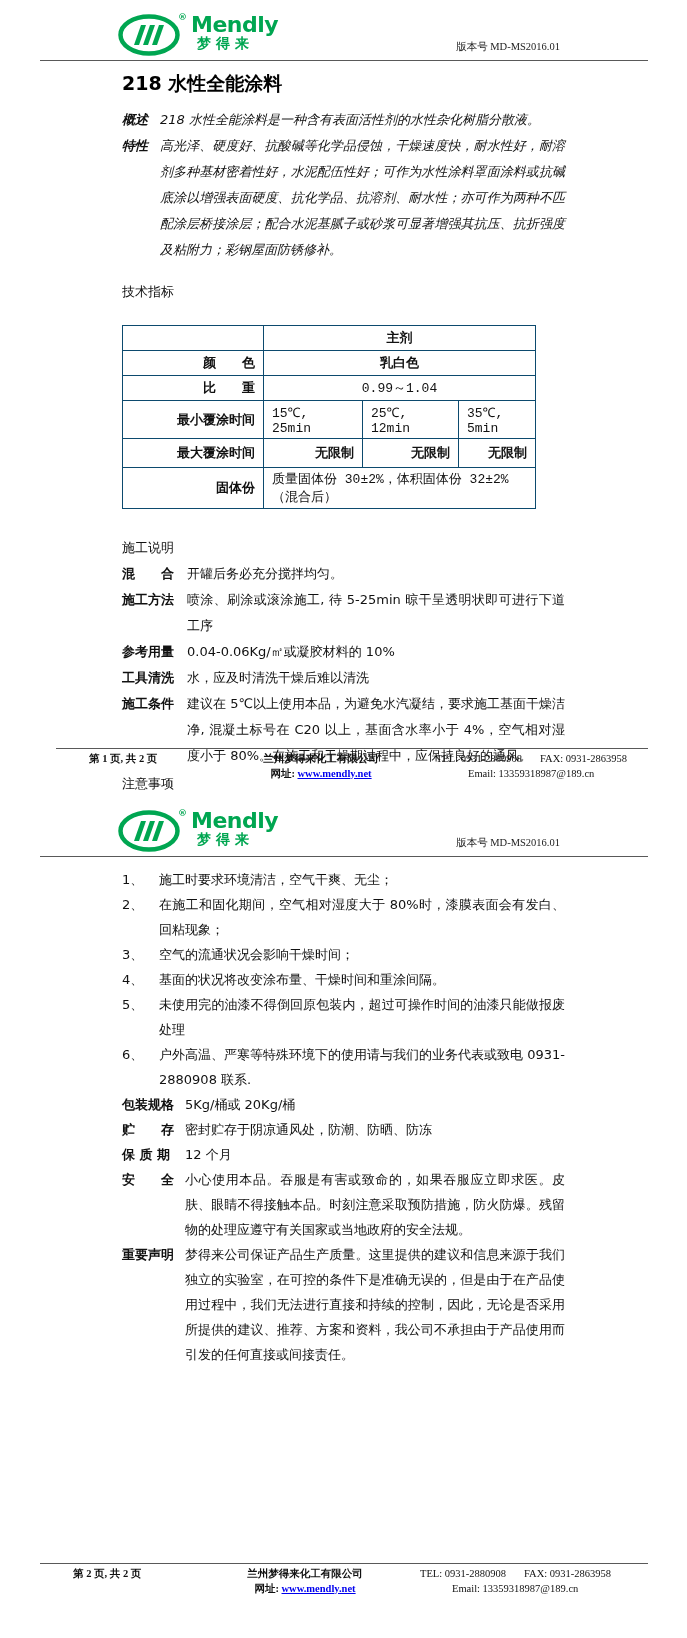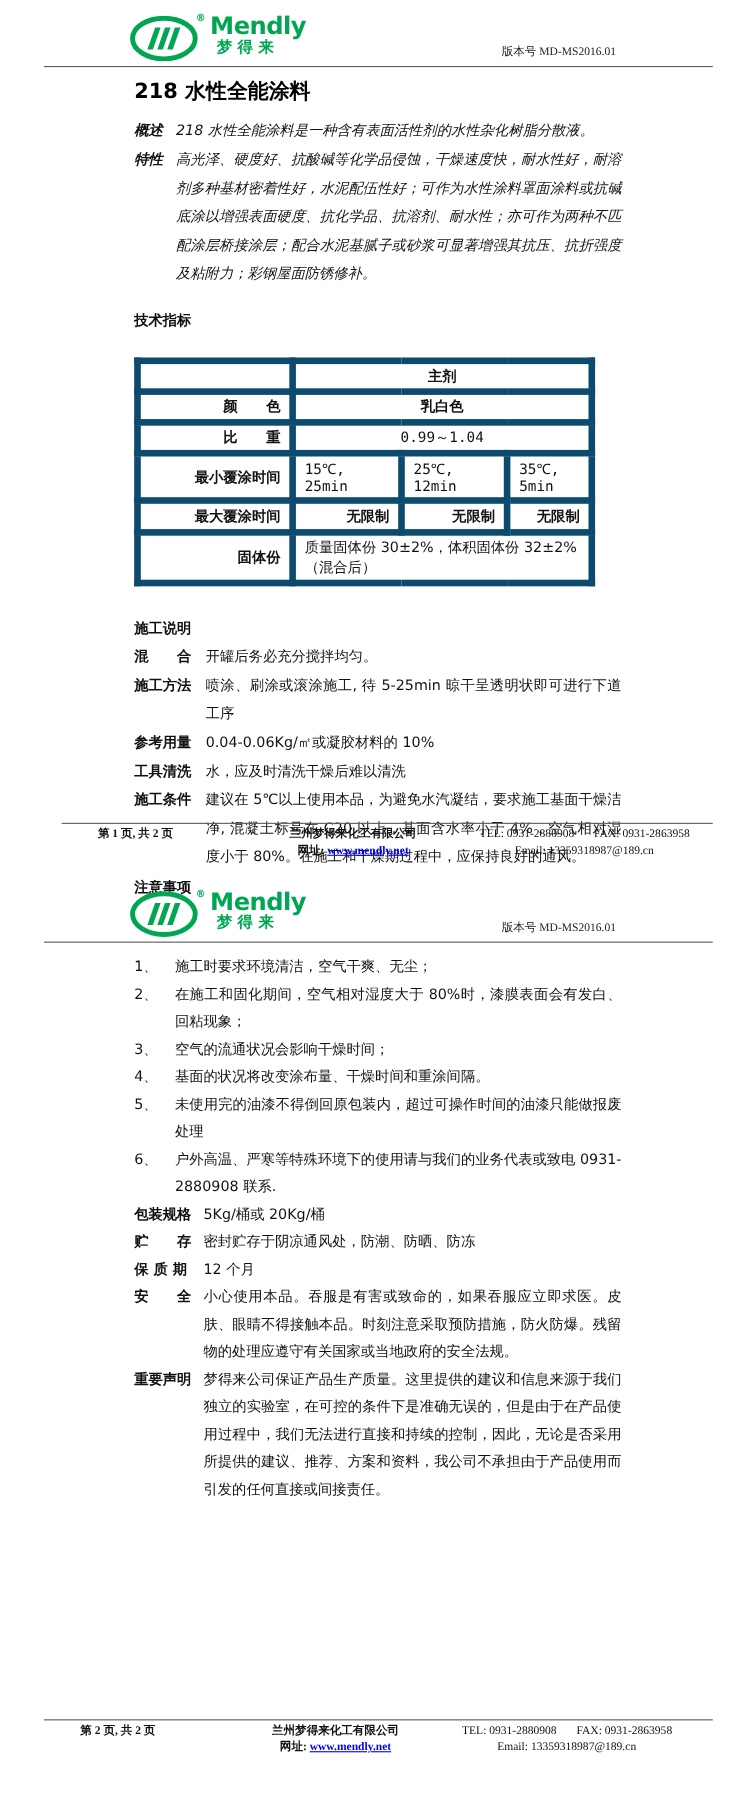--- a/index.html
+++ b/index.html
@@ -47,29 +47,29 @@
   
   .title {
     margin:9px 122px 0; font-size:19px; line-height:26px;
     font-weight:bold; color:#000;
   }
   .lrow { display:flex; margin:0 122px; line-height:26px;font-style:italic; }
   .lrow.first { margin-top:11px; }
   .lbl-s { flex:none; width:38px; font-weight:bold; }
   .txt { flex:1; text-align:justify; }
   .h2 {
-    margin:16px 122px 0; font-weight:bold; font-size:13px; line-height:26px;
+    margin:16px 122px 0; font-weight:normal; font-size:13px; line-height:26px;
   }
   .spec-table {
     border-collapse:collapse; margin:20px 0 0 122px;
     width:413px; table-layout:fixed;
   }
   .spec-table td {
-    border:6px solid #0c4a6e; height:25px; padding:2px 8px;
-    font-size:13px; vertical-align:middle;
+    border:1px solid #0c4a6e; height:25px; padding:2px 8px;
+    font-size:13px; vertical-align:middle;font-family:Liberation Mono, monospace;
   }
   .spec-table tr.tall td { height:29px; }
   .td-c { text-align:center; font-weight:bold; }
   .td-lbl { font-weight:bold;text-align:right; }
   .td-mono, .mono {
     font-family:"DejaVu Sans Mono","Liberation Mono",monospace;
     font-size:12px; font-weight:normal;
   }
   .td-mono.td-c { font-weight:normal; }
   .crow { display:flex; margin:0 122px; line-height:26px; }

